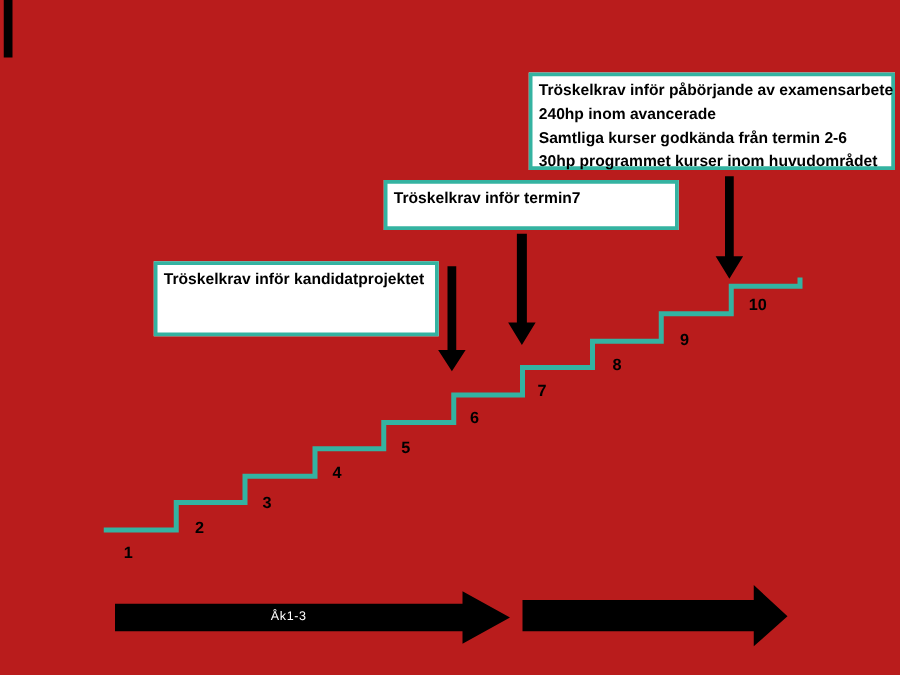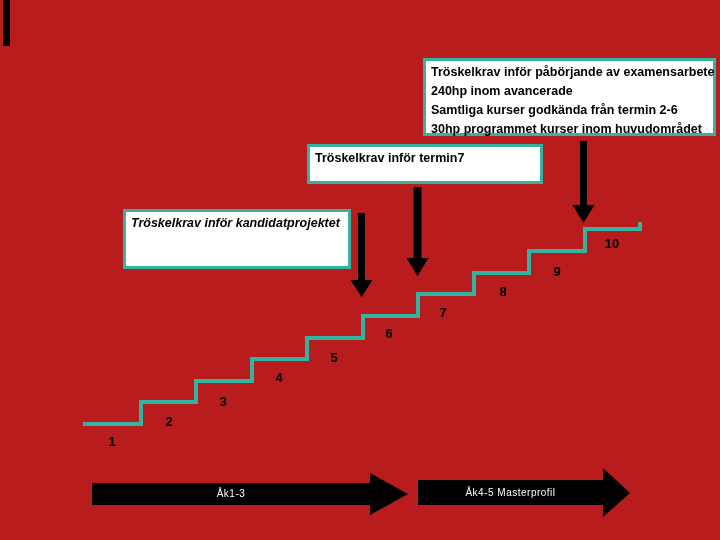--- a/index.html
+++ b/index.html
@@ -18,25 +18,25 @@
     color: #000;
     font-weight: bold;
     font-size: 12.5px;
     line-height: 19px;
     padding: 2px 5px;
     box-sizing: border-box;
   }
   .tealbox .line { white-space: nowrap; }
   #box-examensarbete { left: 423px; top: 58px;  width: 293px; height: 78px; }
   #box-termin7       { left: 307px; top: 144px; width: 236px; height: 40px; }
-  #box-kandidat      { left: 123px; top: 209px; width: 228px; height: 60px; font-style: italic; }
+  #box-kandidat      { left: 123px; top: 209px; width: 228px; height: 60px; }
   .step-label {
     position: absolute;
     width: 26px;
-    text-align: center;
+    text-align: left;
     color: #000;
     font-size: 13px;
     font-weight: 600;
   }
   svg { position: absolute; left: 0; top: 0; }
   .arrow-label {
     position: absolute;
     color: #ffffff;
     font-size: 10px;
     text-align: center;
@@ -92,15 +92,14 @@
   <div class="step-label" style="left:210px;top:394px">3</div>
   <div class="step-label" style="left:266px;top:370px">4</div>
   <div class="step-label" style="left:321px;top:350px">5</div>
   <div class="step-label" style="left:376px;top:326px">6</div>
   <div class="step-label" style="left:430px;top:305px">7</div>
   <div class="step-label" style="left:490px;top:284px">8</div>
   <div class="step-label" style="left:544px;top:264px">9</div>
   <div class="step-label" style="left:599px;top:236px">10</div>
 
   <div class="arrow-label" id="label-ak13">Åk1-3</div>
-  <div class="arrow-label" id="label-ak45">Åk4-5 Masterprofil</div>
 
 </div>
 
 </body></html>

